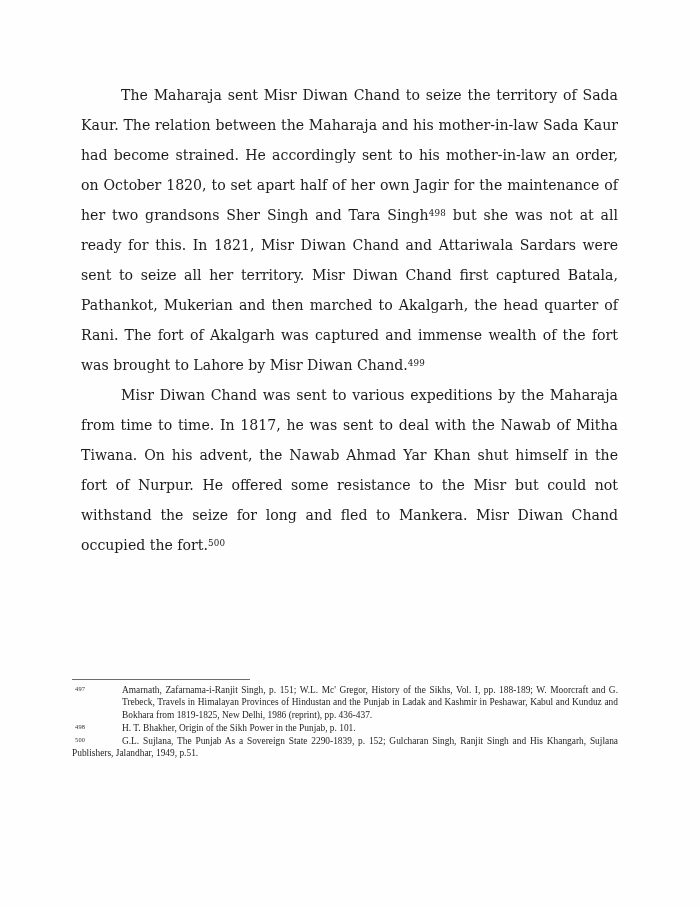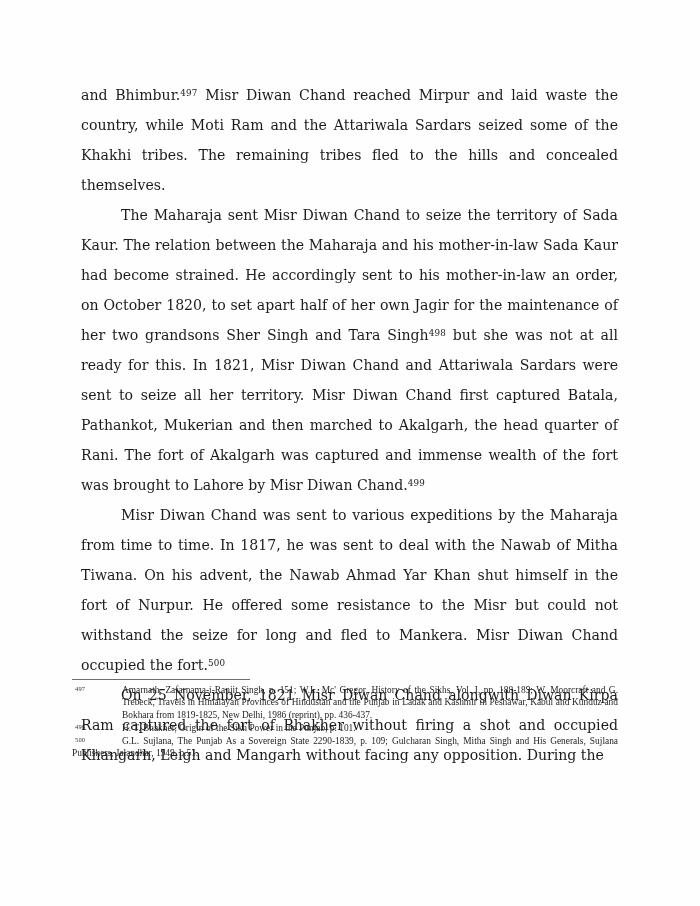--- a/index.html
+++ b/index.html
@@ -102,37 +102,35 @@
   .fn-item.fn-497 .fn-text {
     text-align: justify;
   }
 </style>
 </head>
 <body>
 
 <div class="page">
 
   <div class="body-block">
-    <p class="para" id="para-1"><span>and Bhimbur.</span><sup class="fnref">497</sup><span> Misr Diwan Chand reached Mirpur and laid waste the country, while Moti Ram and the Attariwala Sardars seized some of the Khakhi tribes. The remaining tribes fled to the hills and concealed themselves.</span></p>
     <p class="para indent" id="para-2"><span>The </span><span class="it">Maharaja</span><span> sent Misr Diwan Chand to seize the territory of Sada Kaur. The relation between the </span><span class="it">Maharaja</span><span> and his mother-in-law Sada Kaur had become strained. He accordingly sent to his mother-in-law an order, on October 1820, to set apart half of her own </span><span class="it">Jagir</span><span> for the maintenance of her two grandsons Sher Singh and Tara Singh</span><sup class="fnref">498</sup><span> but she was not at all ready for this. In 1821, Misr Diwan Chand and Attariwala Sardars were sent to seize all her territory. Misr Diwan Chand first captured Batala, Pathankot, Mukerian and then marched to Akalgarh, the head quarter of Rani. The fort of Akalgarh was captured and immense wealth of the fort was brought to Lahore by Misr Diwan Chand.</span><sup class="fnref">499</sup></p>
     <p class="para indent" id="para-3"><span>Misr Diwan Chand was sent to various expeditions by the </span><span class="it">Maharaja</span><span> from time to time. In 1817, he was sent to deal with the Nawab of Mitha Tiwana. On his advent, the Nawab Ahmad Yar Khan shut himself in the fort of Nurpur. He offered some resistance to the </span><span class="it">Misr</span><span> but could not withstand the seize for long and fled to Mankera. Misr Diwan Chand occupied the fort.</span><sup class="fnref">500</sup></p>
-    <p class="para indent" id="para-4"><span>On 25 November, 1821 Misr Diwan Chand alongwith Diwan Kirpa Ram captured the fort of Bhakher without firing a shot and occupied Khangarh, Leigh and Mangarh without facing any opposition. During the</span></p>
   </div>
 
   <div class="footnotes">
     <div class="fn-rule" style="width: 178px;"></div>
     <div class="fn-list" id="fn-list">
         <div class="fn-item hang fn-497">
           <span class="fn-num">497</span>
           <span class="fn-text"><span>Amarnath, </span><span class="it">Zafarnama-i-Ranjit Singh</span><span>, p. 151; W.L. Mc' Gregor, </span><span class="it">History of the Sikhs</span><span>, Vol. I, pp. 188-189; W. Moorcraft and G. Trebeck, </span><span class="it">Travels in Himalayan Provinces of Hindustan and the Punjab in Ladak and Kashmir in Peshawar, Kabul and Kunduz and Bokhara from 1819-1825,</span><span> New Delhi, 1986 (reprint), pp. 436-437.</span></span>
         </div>
         <div class="fn-item hang">
           <span class="fn-num">498</span>
           <span class="fn-text"><span>H. T. Bhakher, </span><span class="it">Origin of the Sikh Power in the Punjab</span><span>, p. 101.</span></span>
         </div>
         <div class="fn-item wrap-full">
           <span class="fn-num">500</span>
-          <span class="fn-text"><span>G.L. Sujlana, </span><span class="it">The Punjab As a Sovereign State 2290-1839</span><span>, p. 109; Gulcharan Singh, </span><span class="it">Mitha Singh  and His Generals,</span><span> Sujlana Publishers, Jalandhar, 1949, p.51.</span></span>
+          <span class="fn-text"><span>G.L. Sujlana, </span><span class="it">The Punjab As a Sovereign State 2290-1839</span><span>, p. 152; Gulcharan Singh, </span><span class="it">Ranjit Singh  and His Khangarh,</span><span> Sujlana Publishers, Jalandhar, 1949, p.51.</span></span>
         </div>
       </div>
   </div>
 
 </div>
 
 </body></html>

